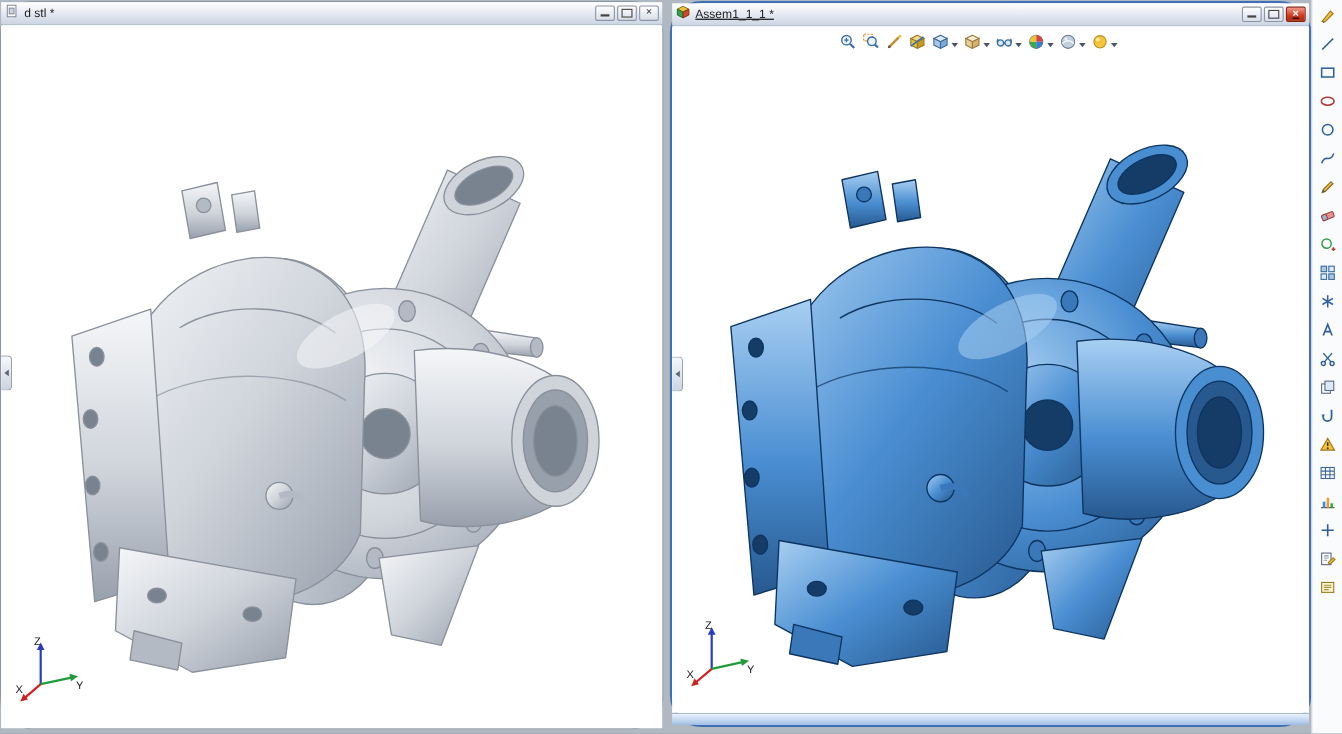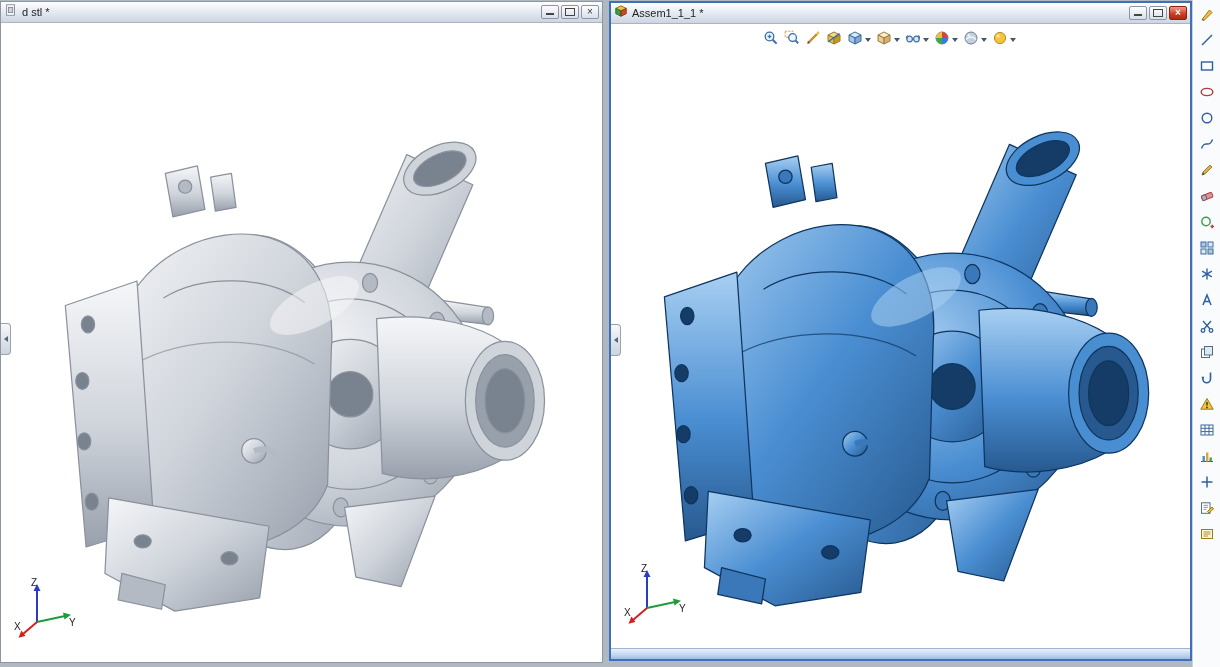--- a/index.html
+++ b/index.html
@@ -2,23 +2,23 @@
 <html><head>
 <meta charset="utf-8">
 <style>
   html,body{margin:0;padding:0;background:#9aa3ae;}
   .stage{
     position:relative;width:1220px;height:667px;overflow:hidden;
     background:#b0b8c2;font-family:"Liberation Sans",sans-serif;
     -webkit-user-select:none;user-select:none;
   }
   
-  .window{position:absolute;display:flex;flex-direction:column;background:#fff;}
+  .window{position:absolute;display:flex;flex-direction:column;background:#fff;border-radius:29px;}
   #win-left{left:0;top:1px;width:601px;height:660px;border:1px solid #8e96a3;}
-  #win-right{left:609px;top:1px;width:583px;height:660px;border:2px solid #3f6fb5;box-sizing:border-box;}
+  #win-right{left:609px;top:1px;width:583px;height:660px;border:2px solid #3f6fb5;box-sizing:border-box;text-decoration:underline;}
   .titlebar{
     height:20px;flex:0 0 20px;display:flex;align-items:center;gap:4px;padding:0 3px;
     background:linear-gradient(#ffffff,#e2e8f1 55%,#cdd5e2);
     border-bottom:1px solid #aab3c2;
   }
   .title{font-size:11px;color:#222;flex:1;white-space:nowrap;overflow:hidden;}
   .winbtns{display:flex;gap:2px;}
   .wbtn{
     width:18px;height:14px;border:1px solid #8d96a6;border-radius:2px;
     background:linear-gradient(#fdfdfe,#d9dfe9);

